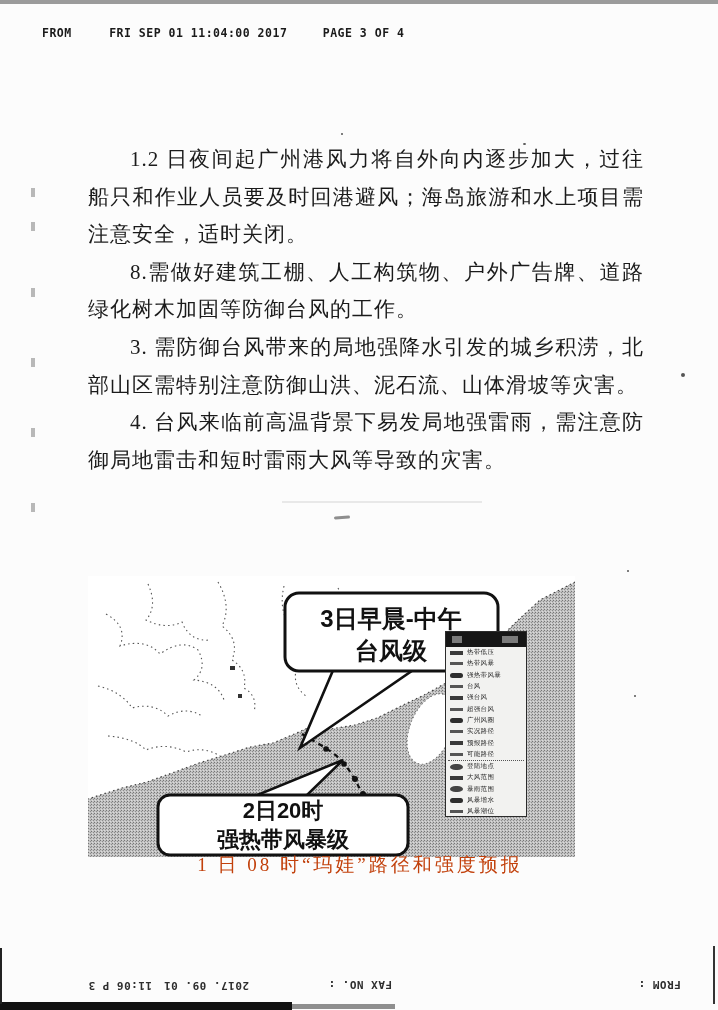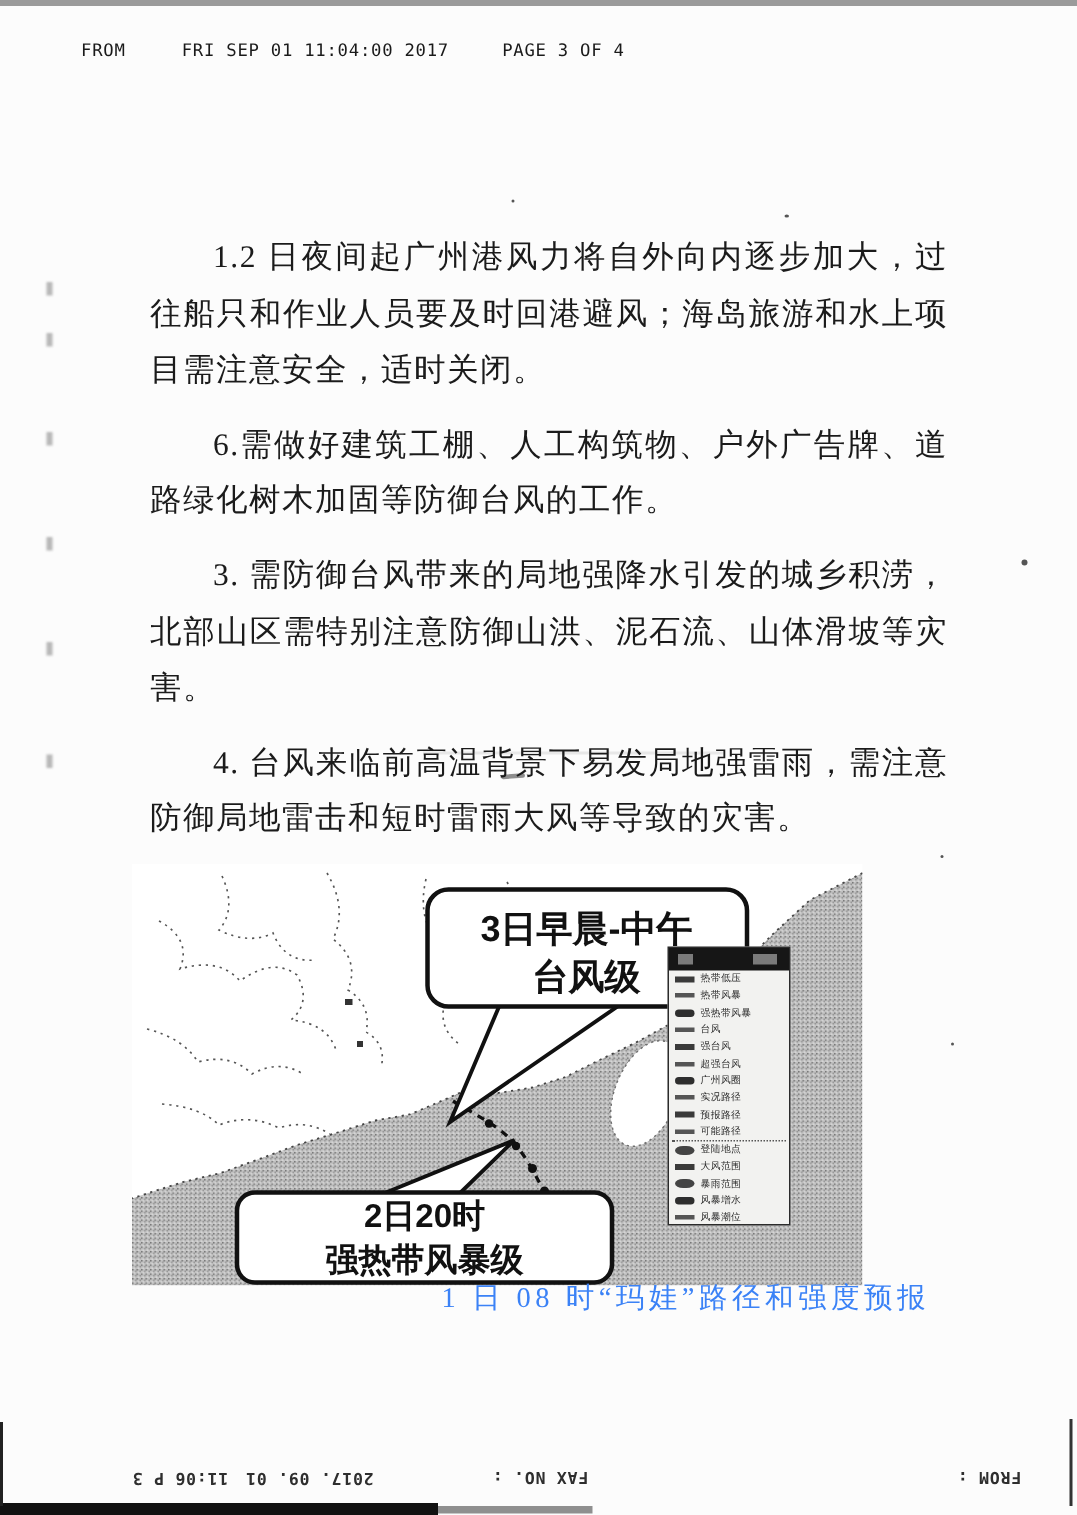--- a/index.html
+++ b/index.html
@@ -14,34 +14,34 @@
   .bottombar-gray{position:absolute;left:292px;top:1004px;width:103px;height:5px;background:#8f8f8f;}
   .edge-left{position:absolute;left:0;top:948px;width:2px;height:56px;background:#222;}
   .edge-right{position:absolute;left:713px;top:946px;width:2px;height:58px;background:#333;}
   .speck{position:absolute;background:#555;border-radius:50%;}
   .streak{position:absolute;left:282px;top:501px;width:200px;height:2px;background:#777;opacity:.15;}
   .smudge{position:absolute;left:334px;top:516px;width:16px;height:3px;background:#444;opacity:.6;border-radius:2px;transform:rotate(-4deg);}
   .margin-mark{position:absolute;left:31px;width:4px;height:9px;background:#666;opacity:.45;filter:blur(.6px);}
 
   
   .fax-header{
-    position:absolute;left:54px;top:26px;width:620px;
-    font-family:"DejaVu Sans Mono", monospace;font-size:11.5px;font-weight:normal;
+    position:absolute;left:42px;top:26px;width:620px;
+    font-family:"DejaVu Sans Mono", monospace;font-size:11.5px;font-weight:bold;
     color:#1a1a1a;letter-spacing:.5px;white-space:nowrap;
   }
   .fax-header span{display:inline-block;}
   .fh-from{margin-right:30px;}
   .fh-time{margin-right:28px;}
 
   
   .doc-body{
     position:absolute;left:88px;top:141px;width:556px;
     font-size:21px;line-height:37.6px;color:#1b1b1b;letter-spacing:1px;
   }
-  .doc-body p{margin:12px;text-indent:42px;text-align:justify;}
+  .doc-body p{margin:0;text-indent:42px;text-align:justify;}
 
   
   .map-wrap{position:absolute;left:88px;top:576px;width:487px;height:281px;}
   .map-wrap svg{position:absolute;left:0;top:0;}
 
   .legend{
     position:absolute;left:357px;top:55px;width:82px;height:186px;
     background:#f2f2f0;border:1px solid #2b2b2b;box-sizing:border-box;
     filter:blur(.2px);
   }
@@ -56,22 +56,22 @@
   .lrow:nth-child(odd) .lsym{height:3px;background:#555;}
   .lrow:nth-child(4n) .lsym{border-radius:4px;height:5px;background:#2e2e2e;}
   .lrow:nth-child(13) .lsym,.lrow:nth-child(15) .lsym{border-radius:50%/60%;height:6px;background:#444;}
   .llab{
     font-family:"Liberation Sans", sans-serif;font-size:6.5px;color:#2a2a2a;
     white-space:nowrap;filter:blur(.35px);letter-spacing:.3px;
   }
   .lsep{border-top:1px dotted #555;margin:0 2px;height:0;}
 
   .caption{
-    position:absolute;left:100px;top:852px;width:520px;text-align:right;
-    font-size:19px;letter-spacing:3px;color:#3b82f6;
+    position:absolute;left:100px;top:852px;width:520px;text-align:center;
+    font-size:19px;letter-spacing:3px;color:#c2410c;
   }
 
   
   .flip{
     position:absolute;transform:rotate(180deg);
     font-family:"DejaVu Sans Mono", monospace;font-size:11px;font-weight:bold;
     color:#2e2e2e;white-space:nowrap;letter-spacing:.5px;
   }
   .ff-time{left:88px;top:978px;}
   .ff-faxno{left:328px;top:978px;}
@@ -104,21 +104,21 @@
 <div class="margin-mark" style="top:503px;"></div>
 
 <div class="fax-header">
   <span class="fh-from">FROM</span>
   <span class="fh-time">FRI SEP 01 11:04:00 2017</span>
   <span class="fh-page">PAGE 3 OF 4</span>
 </div>
 
 <div class="doc-body">
   <p>1.2 日夜间起广州港风力将自外向内逐步加大，过往船只和作业人员要及时回港避风；海岛旅游和水上项目需注意安全，适时关闭。</p>
-  <p>6.需做好建筑工棚、人工构筑物、户外广告牌、道路绿化树木加固等防御台风的工作。</p>
+  <p>8.需做好建筑工棚、人工构筑物、户外广告牌、道路绿化树木加固等防御台风的工作。</p>
   <p>3. 需防御台风带来的局地强降水引发的城乡积涝，北部山区需特别注意防御山洪、泥石流、山体滑坡等灾害。</p>
   <p>4. 台风来临前高温背景下易发局地强雷雨，需注意防御局地雷击和短时雷雨大风等导致的灾害。</p>
 </div>
 
 <div class="map-wrap">
   <svg width="487" height="281" viewBox="0 0 487 281">
     <defs>
       <pattern id="ht" width="3" height="3" patternUnits="userSpaceOnUse">
         <rect width="3" height="3" fill="#c2c2c2"></rect>
         <rect x="0" y="0" width="1" height="1" fill="#767676"></rect>

